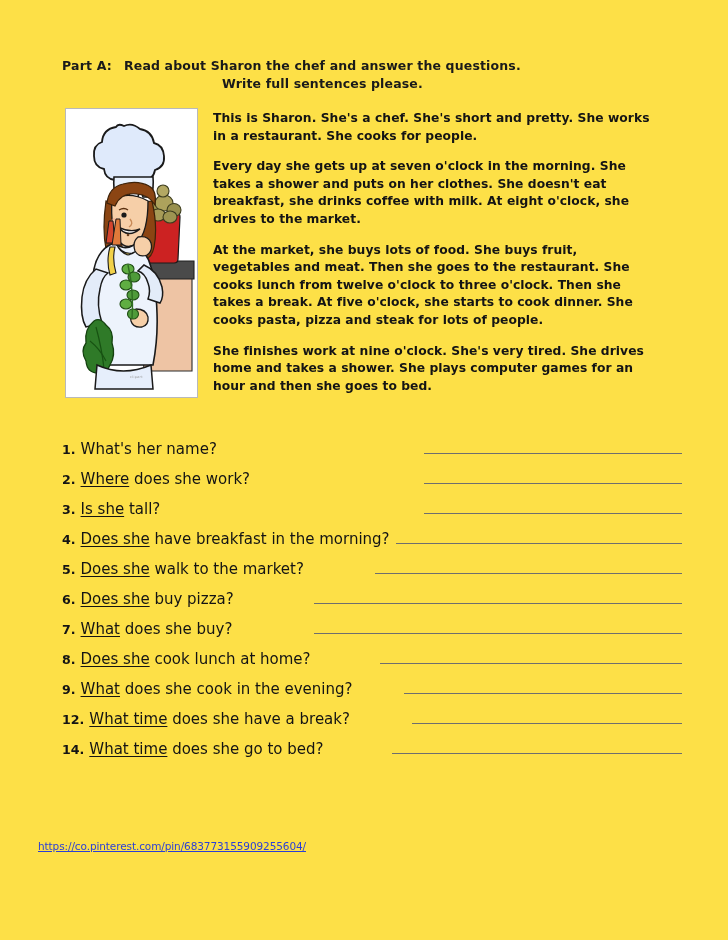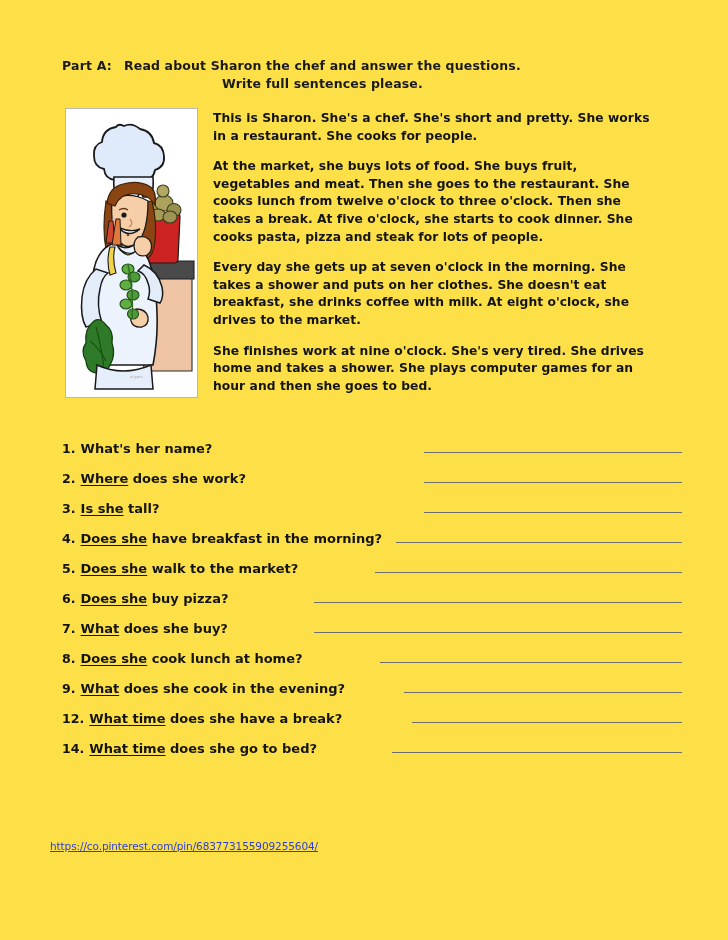--- a/index.html
+++ b/index.html
@@ -105,22 +105,22 @@
   }
   .q-num {
     font-size: 12.6px;
     font-weight: bold;
     color: #141414;
     flex: none;
     white-space: nowrap;
     padding-right: 5px;
   }
   .q-text {
-    font-size: 13px;
-    font-weight: bold;
+    font-size: 15px;
+    font-weight: normal;
     color: #141414;
     white-space: nowrap;
     flex: none;
   }
   .q-text .kw {
     text-decoration: underline;
     text-underline-offset: 1.5px;
   }
   .q-line {
     flex: none;
@@ -132,21 +132,20 @@
   
   .source-link {
     position: absolute;
     left: 38px;
     top: 840px;
     font-size: 10.5px;
     color: #2b3fd6;
     text-decoration: underline;
     font-family: "DejaVu Sans", sans-serif;
     letter-spacing: -0.1px;
-    margin-left: 12px;
   }
 </style>
 </head>
 <body>
 
 <div class="page">
 
   <div class="header">
     <div class="header-label">Part A:</div>
     <div class="header-lines">
@@ -229,22 +228,22 @@
       <path d="M31 256 q26 12 54 0 l2 24 l-58 0 Z" fill="#e6eefb" stroke="#1a1a1a" stroke-width="1.5"></path>
 
       <path d="M40 134 l3 -22 l4 0 l2 22 Z" fill="#d4452e" stroke="#1a1a1a" stroke-width="1"></path>
       <path d="M46 136 l4 -26 l4 0 l1 26 Z" fill="#e07a3a" stroke="#1a1a1a" stroke-width="1"></path>
     </svg>
     <div class="sig">clipart</div>
   </div>
 
   <div class="passage">
     <p>This is Sharon.  She's a chef.  She's short and pretty.  She works in a restaurant. She cooks for people.</p>
+    <p>Every day she gets up at seven o'clock in the morning.  She takes a shower and puts on her clothes.  She doesn't eat breakfast, she drinks coffee with milk.  At eight o'clock, she drives to the market.</p>
     <p>At the market, she buys lots of food.  She buys fruit, vegetables and meat.  Then she goes to the restaurant. She cooks lunch from twelve o'clock to three o'clock. Then she takes a break. At five o'clock, she starts to cook dinner. She cooks pasta, pizza and steak for lots of people.</p>
-    <p>Every day she gets up at seven o'clock in the morning.  She takes a shower and puts on her clothes.  She doesn't eat breakfast, she drinks coffee with milk.  At eight o'clock, she drives to the market.</p>
     <p>She finishes work at nine o'clock. She's very tired. She drives home and takes a shower. She plays computer games for an hour and then she goes to bed.</p>
   </div>
 
   <div class="questions">
       <div class="q-row">
         <span class="q-num">1.</span>
         <span class="q-text"><span>What's her name?</span></span>
         <span class="q-line" style="width: 258px;"></span>
       </div>
       <div class="q-row">

